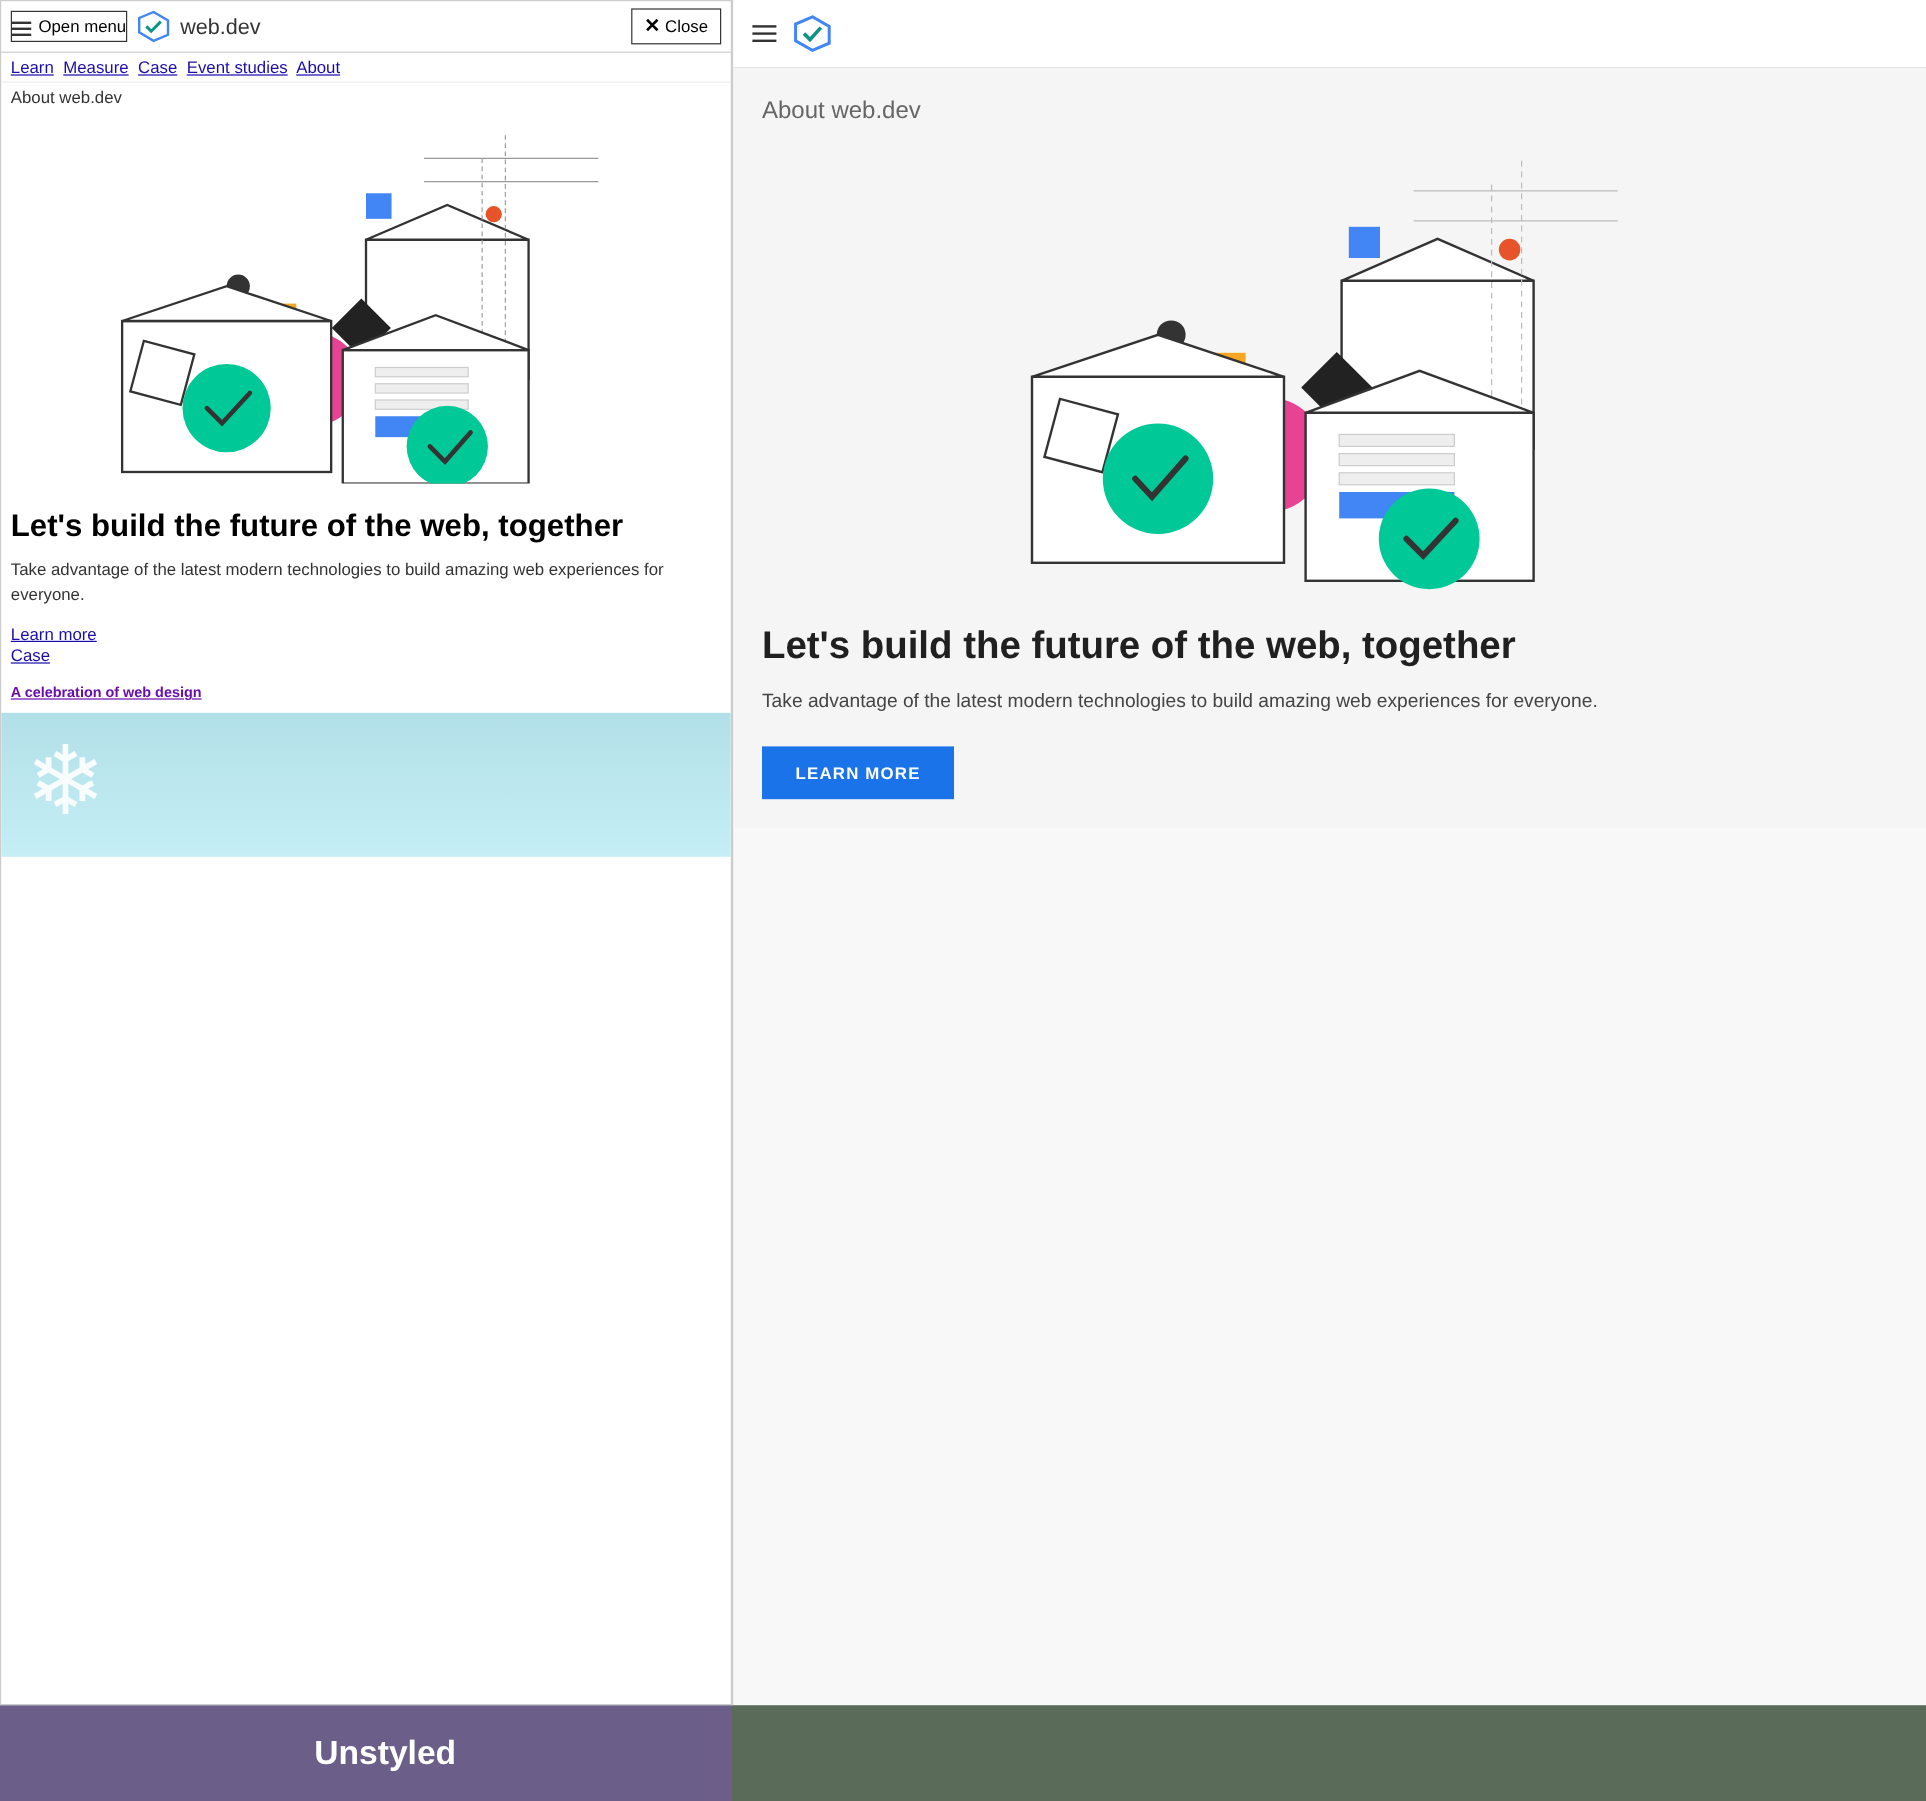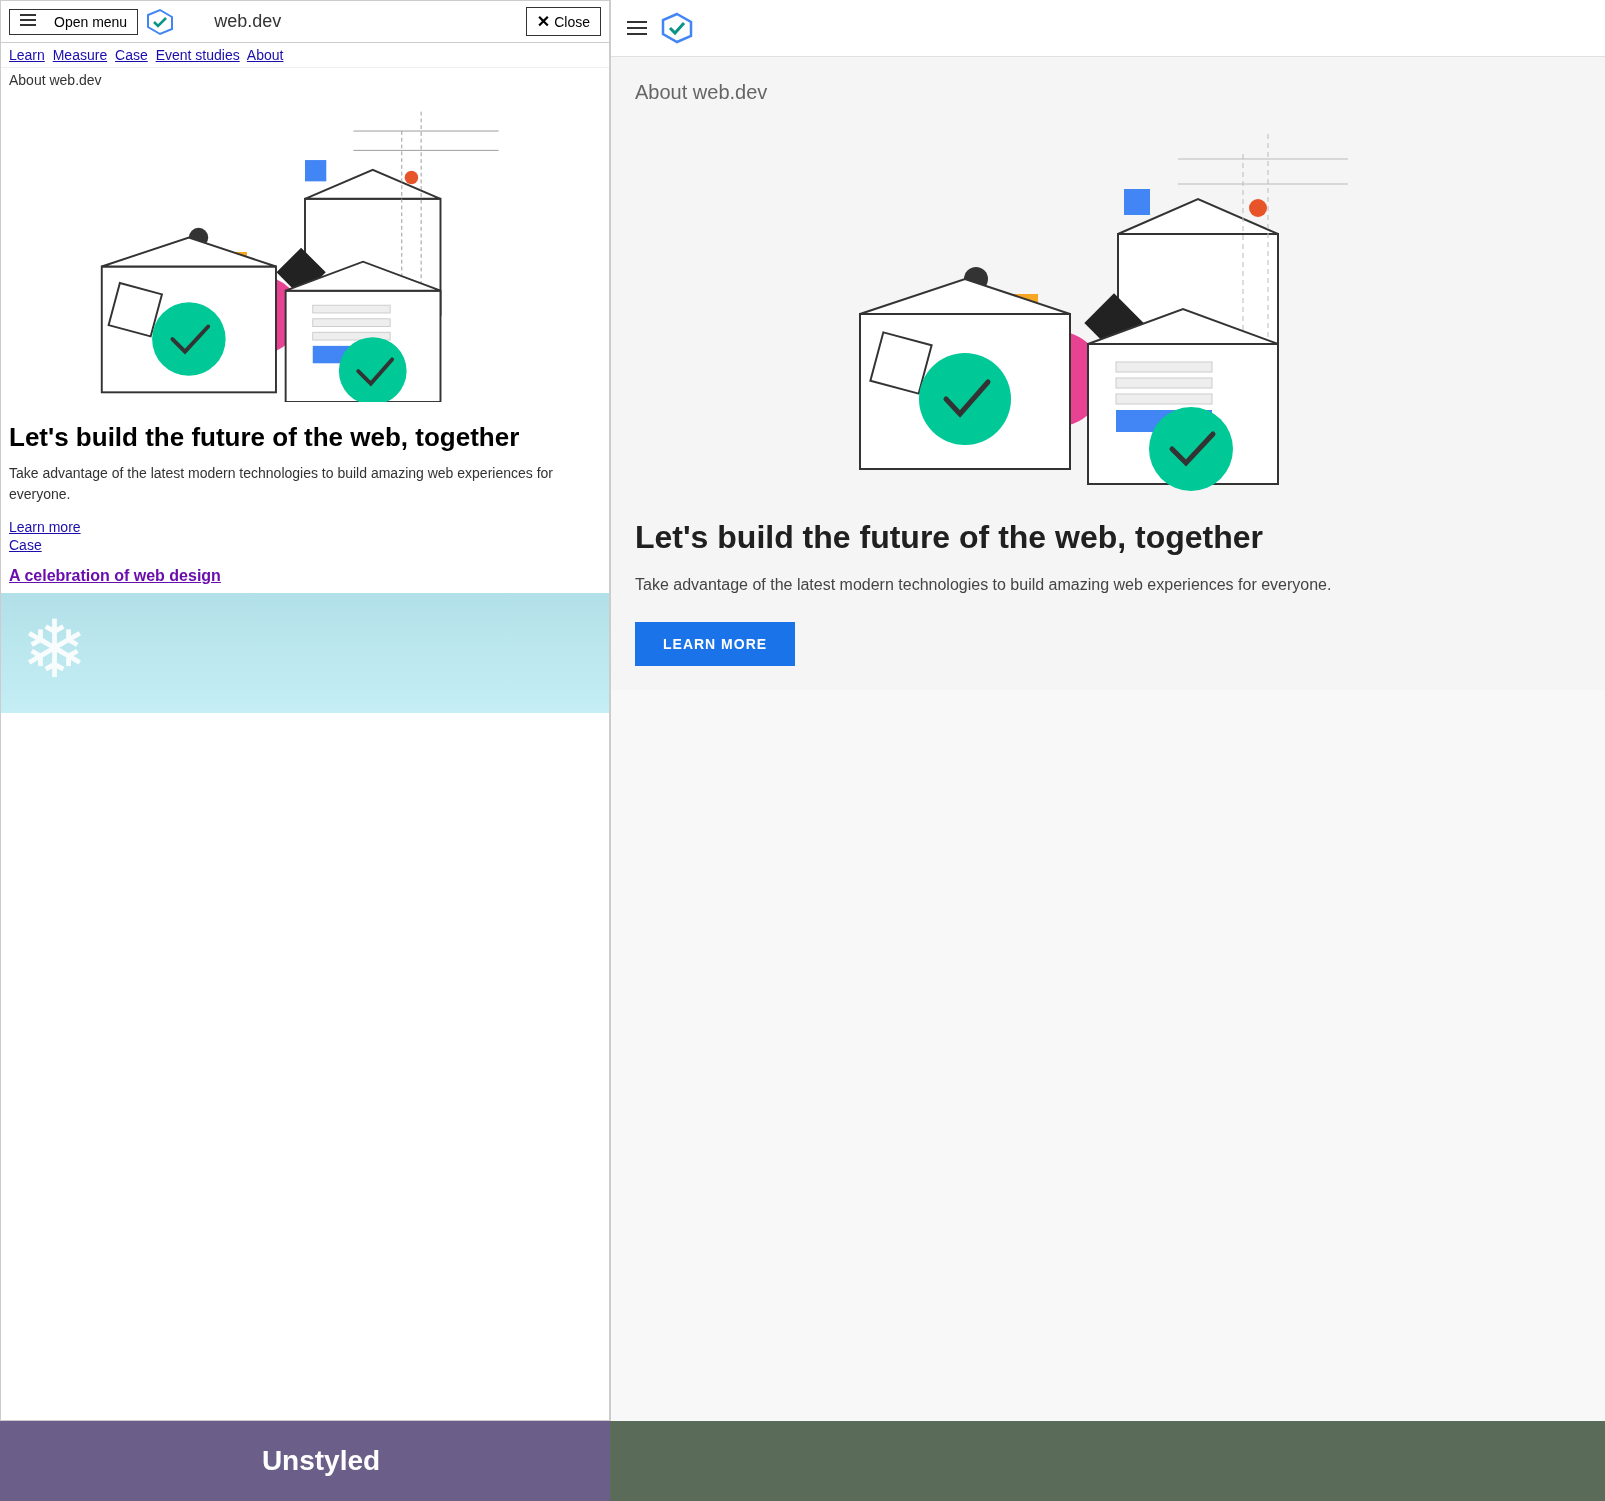--- a/index.html
+++ b/index.html
@@ -36,25 +36,25 @@
     }
 
     .panel-unstyled .top-bar-left {
       display: flex;
       align-items: center;
       gap: 8px;
     }
 
     .menu-button {
       display: flex;
-      align-items: flex-start;
-      gap: 18px;
+      align-items: flex-end;
+      gap: 6px;
       border: 1px solid #333;
       background: #fff;
-      padding: 4px 10px;
+      padding: 4px 0;
       cursor: pointer;
       font-size: 14px;
     }
 
     .hamburger-lines {
       display: flex;
       flex-direction: column;
       gap: 3px;
     }
     .hamburger-lines span {
@@ -66,21 +66,20 @@
 
     .logo-icon {
       width: 28px;
       height: 28px;
     }
 
     .site-title {
       font-size: 18px;
       font-weight: normal;
       color: #333;
-      margin-left: 32px;
     }
 
     .close-button {
       display: flex;
       align-items: center;
       gap: 4px;
       border: 1px solid #333;
       background: #fff;
       padding: 4px 10px;
       cursor: pointer;
@@ -136,21 +135,21 @@
       text-decoration: underline;
       margin-bottom: 2px;
     }
 
     .event-link-unstyled {
       padding: 8px 8px;
     }
     .event-link-unstyled a {
       color: #6a0dad;
       text-decoration: underline;
-      font-size: 16px;
+      font-size: 12px;
       font-weight: bold;
     }
 
     .snowflake-preview {
       height: 120px;
       background: linear-gradient(to bottom, #b2e0e8, #c5eef5);
       overflow: hidden;
       position: relative;
     }
     .snowflake-preview::before {

